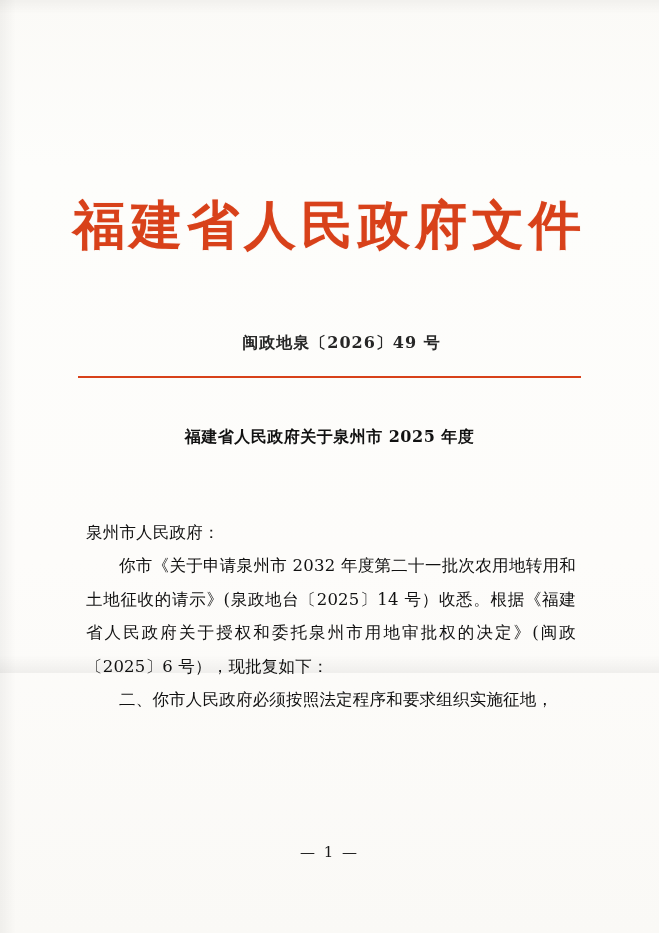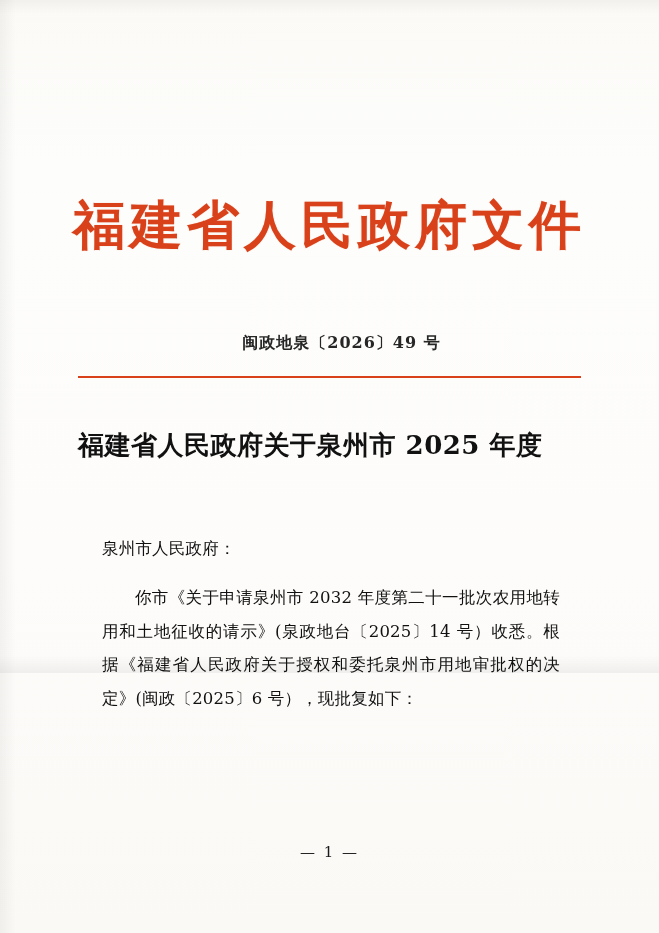--- a/index.html
+++ b/index.html
@@ -62,40 +62,41 @@
     top: 376px;
     width: 503px;
     height: 2px;
     background: #d8411a;
   }
   .title-block {
     position: absolute;
     left: 78px;
     top: 425px;
     width: 503px;
-    font-size: 26px;
+    text-align: center;
+    font-size: 16px;
     font-weight: 700;
     color: #111111;
     line-height: 1.55;
     letter-spacing: 0.5px;
   }
   .body-text {
     position: absolute;
     left: 86px;
     top: 516px;
     width: 490px;
     font-size: 16.5px;
     line-height: 2.03;
     color: #111111;
     text-align: justify;
     text-justify: inter-ideograph;
     letter-spacing: 0.2px;
   }
   .body-text p {
-    margin: 16px;
+    margin: 0;
   }
   .indent {
     text-indent: 2em;
   }
   .page-number {
     position: absolute;
     left: 0;
     top: 843px;
     width: 659px;
     text-align: center;
@@ -140,20 +141,21 @@
 
   <div class="red-rule"></div>
 
   <div class="title-block">
     <div>福建省人民政府关于泉州市 2025 年度</div>
   </div>
 
   <div class="body-text">
     <p>泉州市人民政府：</p>
     <p class="indent">你市《关于申请泉州市 2032 年度第二十一批次农用地转用和土地征收的请示》(泉政地台〔2025〕14 号）收悉。根据《福建省人民政府关于授权和委托泉州市用地审批权的决定》(闽政〔2025〕6 号），现批复如下：</p>
+    <p class="indent">二、你市人民政府必须按照法定程序和要求组织实施征地，</p>
   </div>
 
   <div class="page-number">— 1 —</div>
 
   <div class="edge-shadow-left"></div>
   <div class="edge-shadow-top"></div>
   <div class="edge-shadow-bottom"></div>
 </div>
 
 </body></html>

